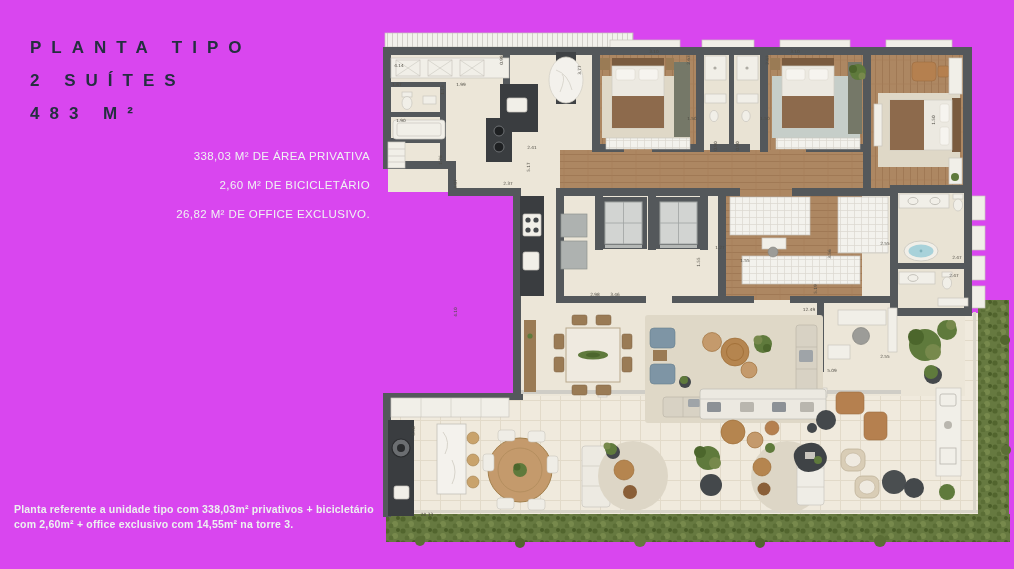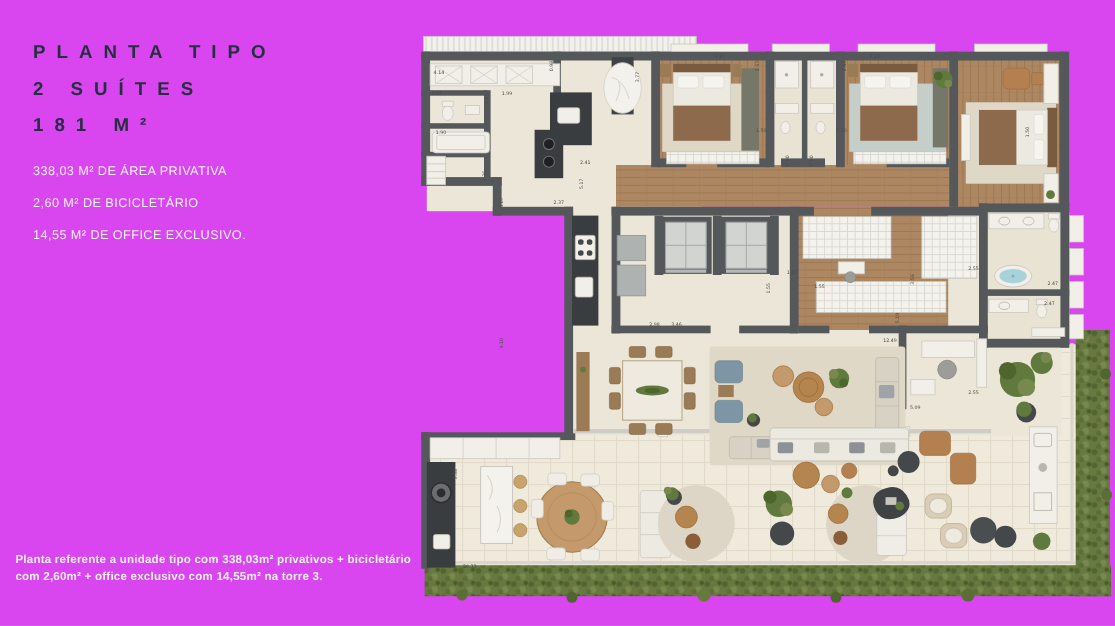--- a/index.html
+++ b/index.html
@@ -1,21 +1,21 @@
 <!DOCTYPE html>
 <html><head>
 <meta charset="utf-8">
 <style>
   html,body{margin:0;padding:0;}
   body{font-family:"Liberation Sans",sans-serif;}
   .stage{position:relative;width:1014px;height:569px;background:#d946ef;overflow:hidden;padding-left:48px;}
   .plan-svg{position:absolute;left:0;top:0;width:1014px;height:569px;}
   .info-panel{position:absolute;left:30px;top:38px;width:340px;color:#222D3D;}
   .title-line{font-size:17px;font-weight:bold;letter-spacing:10px;color:#242F3F;margin:0 0 13px 0;white-space:nowrap;}
-  .detail-line{font-size:11.5px;letter-spacing:.4px;color:#F0F3F3;margin:0 0 17px 0;font-weight:400;}
+  .detail-line{font-size:11.5px;letter-spacing:.4px;color:#F0F3F3;margin:0 0 17px 0;font-weight:400;text-align:right;}
   .details{margin-top:26px;}
   .disclaimer{position:absolute;left:14px;top:502px;width:362px;font-size:10.5px;line-height:1.4;color:#EDF1F0;letter-spacing:.2px;font-weight:bold;}
   
   .w{fill:#54585B;}
   .flr{fill:#ECE6D8;}
   .flr2{fill:#E9E3D4;}
   .wht{fill:#F1EFE8;stroke:#C9C6BE;stroke-width:.7;}
   .dk{fill:#3A3D40;}
   .wd{fill:#B5854F;stroke:#99672F;stroke-width:.6;}
   .wd2{fill:#9A7B55;}
@@ -537,23 +537,23 @@
         <text x="832" y="372" class="dim">5.09</text>
         <text x="885" y="358" class="dim">2.55</text>
         <text x="415" y="431" transform="rotate(-90 415 431)" class="dim">3.58</text>
         <text x="427" y="516" class="dim">20.33</text>
       </g>
   </svg>
 
   <div class="info-panel">
     <p class="title-line">PLANTA TIPO</p>
     <p class="title-line">2 SUÍTES</p>
-    <p class="title-line">181 M²</p>
+    <p class="title-line">483 M²</p>
     <div class="details">
       <p class="detail-line">338,03 M² DE ÁREA PRIVATIVA</p>
       <p class="detail-line">2,60 M² DE BICICLETÁRIO</p>
-      <p class="detail-line">14,55 M² DE OFFICE EXCLUSIVO.</p>
+      <p class="detail-line">26,82 M² DE OFFICE EXCLUSIVO.</p>
     </div>
   </div>
 
   <div class="disclaimer">Planta referente a unidade tipo com 338,03m² privativos + bicicletário com 2,60m² + office exclusivo com 14,55m² na torre 3.</div>
 
 </div>
 
 </body></html>

